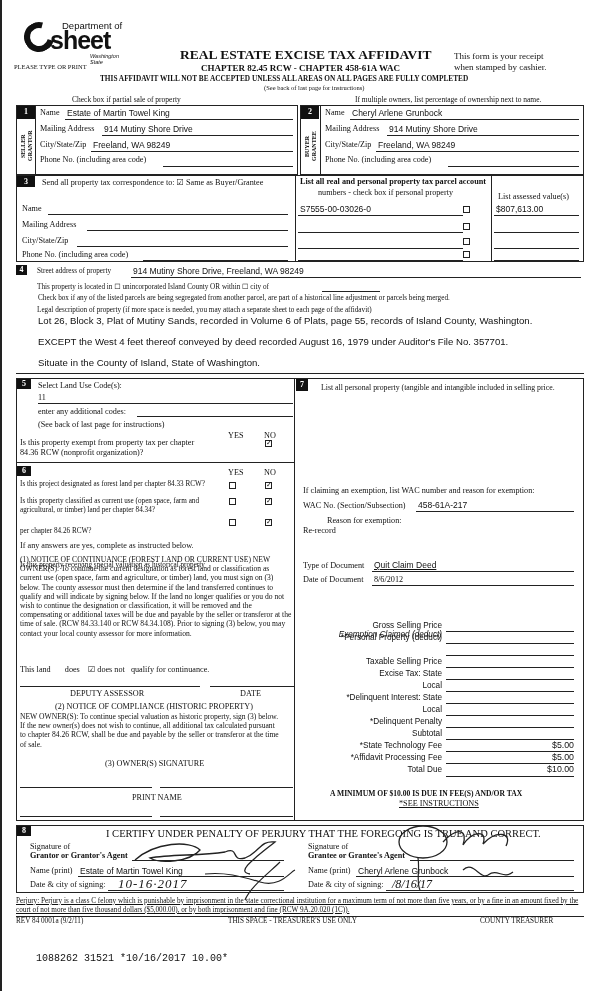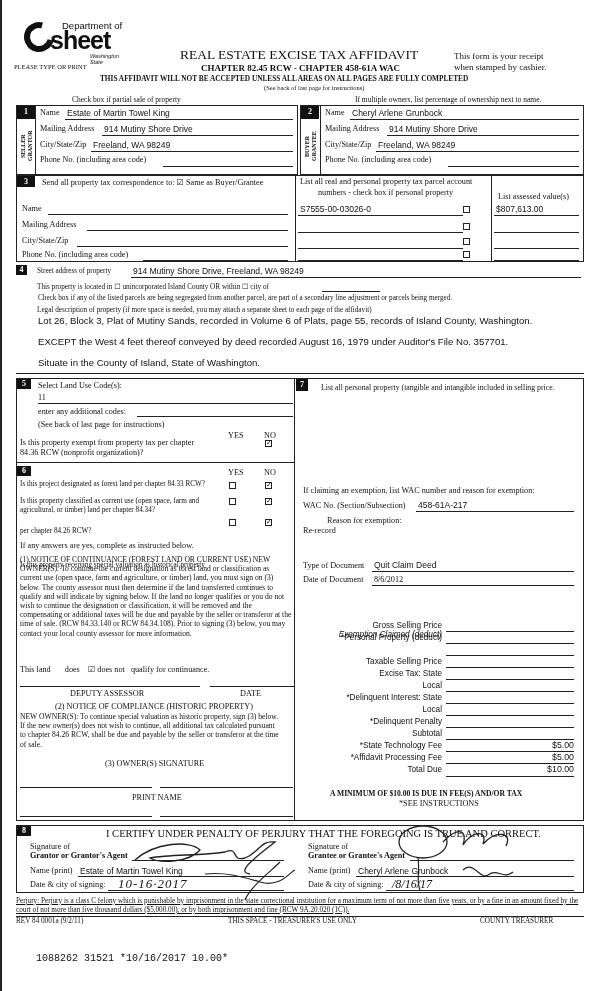--- a/index.html
+++ b/index.html
@@ -10,21 +10,21 @@
   .abs { position: absolute; }
   .leftbar { position: absolute; left: 0; top: 0; width: 2px; height: 991px; background: #222; }
 
   
   .logo { left: 20px; top: 18px; width: 110px; height: 42px; }
   .logo .swoosh { position: absolute; left: 4px; top: 4px; width: 30px; height: 30px; border: 6px solid #111; border-right-color: transparent; border-radius: 50%; transform: rotate(-30deg); }
   .logo .dept { position: absolute; left: 42px; top: 2px; font-size: 9.5px; }
   .logo .rev { position: absolute; left: 30px; top: 10px; font-size: 25px; font-weight: bold; letter-spacing: -1px; line-height: 25px; }
   .logo .wa { position: absolute; left: 70px; top: 35px; font-size: 5.5px; font-style: italic; }
   .please { left: 14px; top: 63px; font-size: 6.5px; }
-  .title { left: 180px; top: 47px; font-size: 13.5px; font-weight: normal; }
+  .title { left: 180px; top: 47px; font-size: 13.5px; font-weight: bold; }
   .chapter { left: 201px; top: 63px; font-size: 9px; font-weight: bold; }
   .receipt { left: 454px; top: 51px; font-size: 9px; line-height: 11px; }
   .warning { left: 100px; top: 74px; font-size: 7.3px; font-weight: bold; }
   .seeback { left: 264px; top: 84px; font-size: 6.5px; }
   .partial { left: 72px; top: 95px; font-size: 7.5px; }
   .multiple { left: 355px; top: 95px; font-size: 7.5px; }
 
   .box { position: absolute; border: 1.2px solid #222; }
   .numtag { position: absolute; background: #111; color: #fff; font-size: 8px; font-weight: bold; text-align: center; line-height: 11px; }
   .vlabel { position: absolute; font-size: 6px; font-weight: bold; writing-mode: vertical-rl; transform: rotate(180deg); text-align: center; line-height: 7px; }
@@ -108,21 +108,21 @@
 <div class="vline" style="left:491px;top:175px;height:87px;"></div>
 <div class="lbl" style="left:22px;top:204px;">Name</div>
 <div class="line" style="left:48px;top:214px;width:240px;"></div>
 <div class="lbl" style="left:22px;top:220px;">Mailing Address</div>
 <div class="line" style="left:87px;top:230px;width:201px;"></div>
 <div class="lbl" style="left:22px;top:236px;">City/State/Zip</div>
 <div class="line" style="left:77px;top:246px;width:211px;"></div>
 <div class="lbl" style="left:22px;top:250px;">Phone No. (including area code)</div>
 <div class="line" style="left:143px;top:260px;width:145px;"></div>
 
-<div class="lbl" style="left:300px;top:177px;">List all real and personal property tax parcel account</div>
+<div class="lbl" style="left:300px;top:177px;font-weight:bold;">List all real and personal property tax parcel account</div>
 <div class="lbl" style="left:318px;top:188px;">numbers - check box if personal property</div>
 <div class="lbl" style="left:498px;top:192px;">List assessed value(s)</div>
 
 <div class="val" style="left:300px;top:204px;">S7555-00-03026-0</div>
 <div class="line" style="left:298px;top:215px;width:165px;"></div>
 <div class="cb" style="left:463px;top:206px;"></div>
 <div class="val" style="left:496px;top:204px;">$807,613.00</div>
 <div class="line" style="left:494px;top:215px;width:85px;"></div>
 
 <div class="line" style="left:298px;top:232px;width:165px;"></div>
@@ -134,21 +134,21 @@
 <div class="line" style="left:298px;top:260px;width:165px;"></div>
 <div class="cb" style="left:463px;top:251px;"></div>
 <div class="line" style="left:494px;top:260px;width:85px;"></div>
 
 <div class="numtag" style="left:16px;top:265px;width:11px;height:10px;line-height:10px;">4</div>
 <div class="lbl small" style="left:37px;top:267px;">Street address of property</div>
 <div class="val" style="left:133px;top:266px;">914 Mutiny Shore Drive, Freeland, WA 98249</div>
 <div class="line" style="left:131px;top:277px;width:450px;"></div>
 <div class="lbl small" style="left:37px;top:282px;">This property is located in ☐ unincorporated Island County OR within ☐ city of</div>
 <div class="line" style="left:322px;top:291px;width:58px;"></div>
-<div class="lbl small" style="left:38px;top:294px;">Check box if any of the listed parcels are being segregated from another parcel, are part of a secondary line adjustment or parcels being merged.</div>
+<div class="lbl small" style="left:38px;top:294px;">Check box if any of the listed parcels are being segregated from another parcel, are part of a historical line adjustment or parcels being merged.</div>
 <div class="lbl small" style="left:37px;top:306px;">Legal description of property (if more space is needed, you may attach a separate sheet to each page of the affidavit)</div>
 <div class="legal" style="left:38px;top:315px;text-align:center;">Lot 26, Block 3, Plat of Mutiny Sands, recorded in Volume 6 of Plats, page 55, records of Island County, Washington.</div>
 <div class="legal" style="left:38px;top:336px;">EXCEPT the West 4 feet thereof conveyed by deed recorded August 16, 1979 under Auditor's File No. 357701.</div>
 <div class="legal" style="left:38px;top:357px;">Situate in the County of Island, State of Washington.</div>
 <div class="line" style="left:16px;top:373px;width:568px;border-bottom-width:1.5px;"></div>
 
 <div class="box" style="left:16px;top:378px;width:568px;height:443px;"></div>
 <div class="vline" style="left:294px;top:378px;height:443px;"></div>
 
 <div class="numtag" style="left:17px;top:379px;width:14px;height:10px;line-height:10px;">5</div>
@@ -205,21 +205,21 @@
 
 <div class="numtag" style="left:296px;top:379px;width:12px;height:12px;">7</div>
 <div class="para" style="left:321px;top:383px;width:250px;font-size:7.8px;">List all personal property (tangible and intangible included in selling price.</div>
 <div class="lbl" style="left:303px;top:486px;">If claiming an exemption, list WAC number and reason for exemption:</div>
 <div class="lbl" style="left:303px;top:501px;">WAC No. (Section/Subsection)</div>
 <div class="val" style="left:418px;top:500px;text-align:right;">458-61A-217</div>
 <div class="line" style="left:416px;top:511px;width:158px;"></div>
 <div class="lbl" style="left:303px;top:516px;padding-left:24px;">Reason for exemption:</div>
 <div class="lbl" style="left:303px;top:526px;">Re-record</div>
 <div class="lbl" style="left:303px;top:561px;">Type of Document</div>
-<div class="val" style="left:374px;top:560px;">Quit Claim Deed</div>
+<div class="val" style="left:374px;top:560px;text-decoration:underline;">Quit Claim Deed</div>
 <div class="line" style="left:372px;top:571px;width:202px;"></div>
 <div class="lbl" style="left:303px;top:575px;">Date of Document</div>
 <div class="lbl" style="left:374px;top:575px;">8/6/2012</div>
 <div class="line" style="left:372px;top:585px;width:202px;"></div>
 
 <div class="feeLbl" style="left:292px;top:621px;">Gross Selling Price</div>
 <div class="line" style="left:446px;top:631px;width:128px;"></div>
 <div class="feeLbl" style="left:292px;top:633px;">*Personal Property (deduct)</div>
 <div class="line" style="left:446px;top:643px;width:128px;"></div>
 <div class="feeLbl" style="left:292px;top:630px;font-style:italic;">Exemption Claimed (deduct)</div>
@@ -241,21 +241,21 @@
 <div class="feeLbl" style="left:292px;top:741px;">*State Technology Fee</div>
 <div class="feeVal" style="left:444px;top:740px;">$5.00</div>
 <div class="line" style="left:446px;top:751px;width:128px;"></div>
 <div class="feeLbl" style="left:292px;top:753px;">*Affidavit Processing Fee</div>
 <div class="feeVal" style="left:444px;top:752px;">$5.00</div>
 <div class="line" style="left:446px;top:763px;width:128px;"></div>
 <div class="feeLbl" style="left:292px;top:765px;">Total Due</div>
 <div class="feeVal" style="left:444px;top:764px;">$10.00</div>
 <div class="line" style="left:446px;top:776px;width:128px;"></div>
 <div class="lbl" style="left:330px;top:789px;font-weight:bold;font-size:7.6px;">A MINIMUM OF $10.00 IS DUE IN FEE(S) AND/OR TAX</div>
-<div class="lbl" style="left:399px;top:799px;">*SEE INSTRUCTIONS</div>
+<div class="lbl" style="left:399px;top:799px;text-decoration:underline;">*SEE INSTRUCTIONS</div>
 
 <div class="box" style="left:16px;top:825px;width:568px;height:68px;"></div>
 <div class="numtag" style="left:17px;top:826px;width:14px;height:10px;line-height:10px;">8</div>
 <div class="lbl" style="left:106px;top:828px;font-size:10.5px;">I CERTIFY UNDER PENALTY OF PERJURY THAT THE FOREGOING IS TRUE AND CORRECT.</div>
 
 <div class="lbl" style="left:30px;top:842px;">Signature of</div>
 <div class="lbl" style="left:30px;top:851px;font-weight:bold;">Grantor or Grantor's Agent</div>
 <div class="line" style="left:132px;top:860px;width:152px;"></div>
 <div class="lbl" style="left:30px;top:866px;">Name (print)</div>
 <div class="val" style="left:80px;top:866px;">Estate of Martin Towel King</div>

